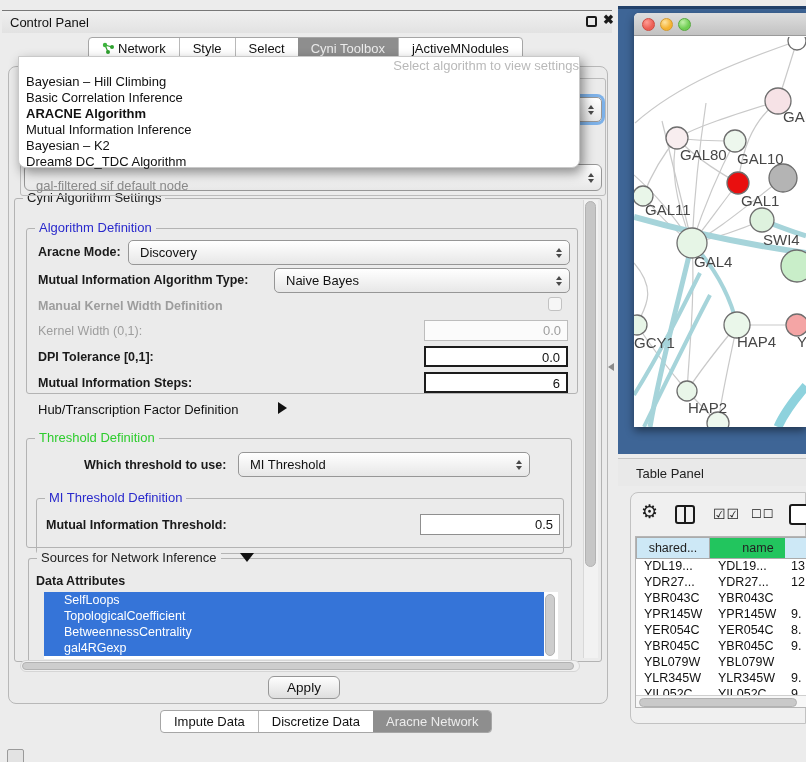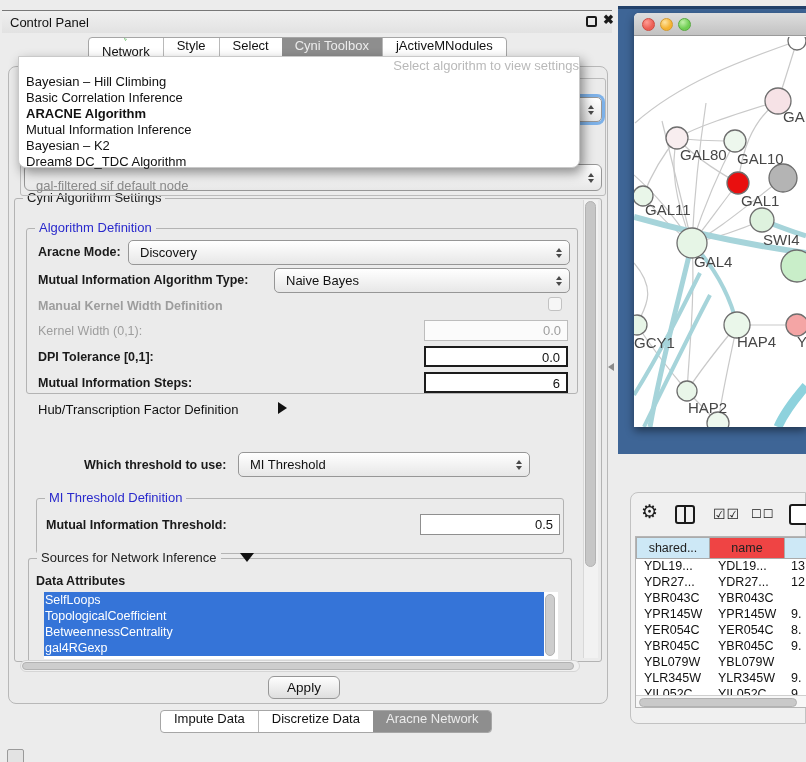--- a/index.html
+++ b/index.html
@@ -12,25 +12,25 @@
   .grp{position:absolute;border:1px solid #b3b3b3;border-radius:3px;}
   .legend{position:absolute;top:-9px;left:8px;background:#ebebeb;padding:0 4px;font-size:13px;color:#222;white-space:nowrap;}
   .leg-blue{color:#2929cc;}
   .leg-green{color:#2ecc2e;}
   .combo{position:absolute;height:25px;border:1px solid #969696;border-radius:5px;background:linear-gradient(#ffffff,#e7e7e7);display:flex;align-items:center;padding-left:11px;font-size:13px;color:#111;}
   .spin{position:absolute;right:7px;top:50%;transform:translateY(-50%);display:flex;flex-direction:column;gap:2px;}
   .t-up{width:0;height:0;border-left:3.5px solid transparent;border-right:3.5px solid transparent;border-bottom:4px solid #4a4a4a;}
   .t-dn{width:0;height:0;border-left:3.5px solid transparent;border-right:3.5px solid transparent;border-top:4px solid #4a4a4a;}
   .field{position:absolute;height:21px;background:#fff;font-size:13px;text-align:right;padding:2px 6px 0 0;color:#111;}
   .tabbar{position:absolute;display:flex;background:#fff;border:1px solid #a6a6a6;border-radius:4px;height:23px;align-items:stretch;overflow:hidden;}
-  .tab{display:flex;align-items:center;gap:3px;padding:0 13px;font-size:13px;color:#111;border-left:1px solid #b9b9b9;white-space:nowrap;flex-direction:column;}
+  .tab{display:flex;align-items:center;gap:3px;padding:0 13px;font-size:13px;color:#111;border-left:1px solid #b9b9b9;white-space:nowrap;}
   .tab:first-child{border-left:none;}
   .tab.sel{background:#8e8e8e;color:#ececec;border-left:none;}
   .ddrow{height:16px;line-height:16px;font-size:13px;color:#111;padding-left:7px;white-space:nowrap;}
-  .listitem{height:16px;line-height:16px;font-size:12.5px;color:#fff;background:#3574d8;padding-left:1px;white-space:nowrap;}
+  .listitem{height:16px;line-height:16px;font-size:12.5px;color:#fff;background:#3574d8;padding-left:20px;white-space:nowrap;}
   .cell{position:absolute;font-size:12.5px;color:#111;white-space:nowrap;overflow:hidden;}
   .hdrcell{position:absolute;height:22px;border:1px solid #ababab;border-left:none;font-size:12.5px;color:#222;display:flex;align-items:center;justify-content:center;}
   .sb-thumb{position:absolute;background:#c6c6c6;border:1px solid #b2b2b2;border-radius:6px;}
 </style>
 </head>
 <body>
 
 <div id="screen">
 
   <div class="ab" style="left:0;top:0;width:614px;height:762px;">
@@ -125,20 +125,23 @@
     <span class="ab lbl dis" style="left:38px;top:324px;font-weight:normal;">Kernel Width (0,1):</span>
     <div class="field dis" style="left:424px;top:320px;width:144px;border:1px solid #bdbdbd;background:#fbfbfb;color:#a8a8a8;">0.0</div>
     <span class="ab lbl" style="left:38px;top:350px;">DPI Tolerance [0,1]:</span>
     <div class="field" style="left:424px;top:346px;width:144px;border:2px solid #1c1c1c;">0.0</div>
     <span class="ab lbl" style="left:38px;top:376px;">Mutual Information Steps:</span>
     <div class="field" style="left:424px;top:372px;width:144px;border:2px solid #1c1c1c;">6</div>
 
     <span class="ab" style="left:38px;top:402px;font-size:13px;color:#111;text-align:center;">Hub/Transcription Factor Definition</span>
     <span class="ab" style="left:278px;top:402px;width:0;height:0;border-top:6px solid transparent;border-bottom:6px solid transparent;border-left:9px solid #111;"></span>
 
+    <div class="grp" style="left:26px;top:438px;width:546px;height:110px;">
+      <span class="legend leg-green">Threshold Definition</span>
+    </div>
     <span class="ab lbl" style="left:84px;top:458px;">Which threshold to use:</span>
     <div class="combo" style="left:238px;top:452px;width:292px;">
       <span>MI Threshold</span>
       <span class="spin">
           <span class="t-up"></span>
           <span class="t-dn"></span>
         </span>
     </div>
     <div class="grp" style="left:36px;top:498px;width:528px;height:56px;">
       <span class="legend leg-blue">MI Threshold Definition</span>
@@ -254,36 +257,39 @@
             <text x="634" y="345">GCY1</text>
             <text x="737" y="344">HAP4</text>
             <text x="797" y="344">Y</text>
             <text x="688" y="410">HAP2</text>
           </g>
         </svg>
       </div>
     </div>
   </div>
 
+  <div class="ab" style="left:618px;top:458px;width:188px;height:28px;background:#e9e9e9;border-top:1px solid #c6c6c6;">
+    <span class="ab" style="left:18px;top:7px;font-size:13px;color:#222;">Table Panel</span>
+  </div>
 
   <div class="ab" style="left:630px;top:492px;width:176px;height:232px;background:#f0f0f0;border:1px solid #c2c2c2;border-radius:8px 0 0 8px;">
 
     <span class="ab" style="left:10px;top:9px;font-size:19px;color:#1a1a1a;line-height:19px;">⚙</span>
     <span class="ab" style="left:44px;top:12px;width:20px;height:19px;border:2px solid #1a1a1a;border-radius:3px;">
       <span class="ab" style="left:7px;top:0;width:2px;height:15px;background:#1a1a1a;"></span>
     </span>
     <span class="ab" style="left:82px;top:13px;font-size:14px;color:#1a1a1a;letter-spacing:1px;">☑☑</span>
     <span class="ab" style="left:120px;top:14px;font-size:12px;color:#1a1a1a;letter-spacing:1px;">☐☐</span>
     <span class="ab" style="left:158px;top:11px;width:20px;height:21px;border:2px solid #1a1a1a;border-radius:3px;background:#fff;"></span>
 
     <div class="ab" style="left:4px;top:43px;width:172px;height:172px;background:#fff;border:1px solid #b5b5b5;border-right:none;overflow:hidden;padding-left:36px;">
       <div class="hdrcell" style="left:0;top:0;width:74px;background:#cde8f6;border-left:1px solid #ababab;">
           <span>shared...</span>
         </div>
-      <div class="hdrcell" style="left:74px;top:0;width:75px;background:#ef4444;">
+      <div class="hdrcell" style="left:74px;top:0;width:97px;background:#22c55e;">
           <span>name</span>
         </div>
       <div class="hdrcell" style="left:149px;top:0;width:23px;background:#cde8f6;">
           <span></span>
         </div>
 
       <div class="ab" style="left:0;top:22px;width:172px;height:150px;font-size:12.5px;">
         <div class="ab" style="top:0px;width:172px;height:16px;">
           <span class="cell" style="left:8px;width:64px;">YDL19...</span>
           <span class="cell" style="left:82px;width:64px;">YDL19...</span>

